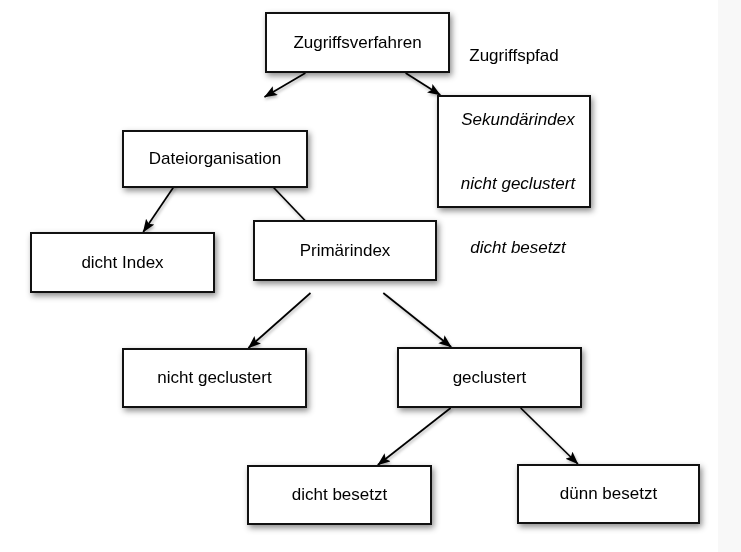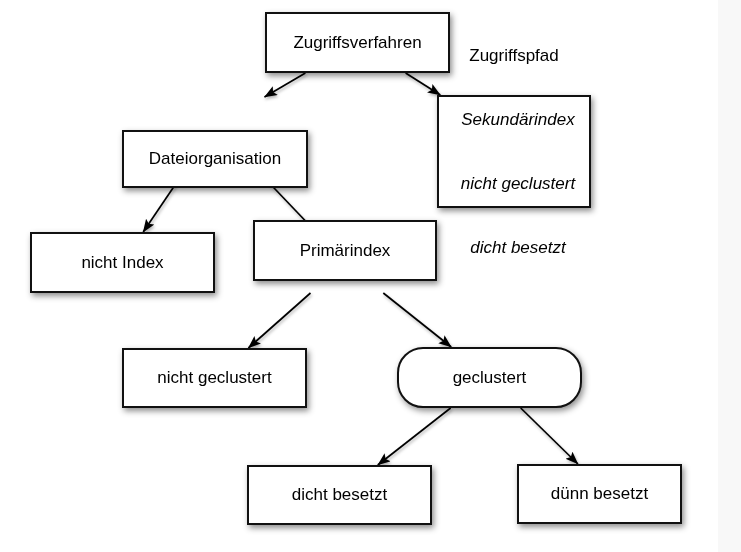--- a/index.html
+++ b/index.html
@@ -72,35 +72,35 @@
   </div>
 
   <div class="node" style="left: 437px; top: 95px; width: 154px; height: 113px; gap: 40px;">
     <span class="line">Zugriffspfad</span>
     <span class="line italic">Sekundärindex</span>
     <span class="line italic">nicht geclustert</span>
     <span class="line italic">dicht besetzt</span>
   </div>
 
   <div class="node" style="left: 30px; top: 232px; width: 185px; height: 61px;">
-    <span class="line">nicht Index</span>
+    <span class="line">dicht Index</span>
   </div>
 
   <div class="node" style="left: 253px; top: 220px; width: 184px; height: 61px;">
     <span class="line">Primärindex</span>
   </div>
 
   <div class="node" style="left: 122px; top: 348px; width: 185px; height: 60px;">
     <span class="line">nicht geclustert</span>
   </div>
 
-  <div class="node" style="left: 397px; top: 347px; width: 185px; height: 61px; border-radius: 26px;">
+  <div class="node" style="left: 397px; top: 347px; width: 185px; height: 61px;">
     <span class="line">geclustert</span>
   </div>
 
   <div class="node" style="left: 247px; top: 465px; width: 185px; height: 60px;">
     <span class="line">dicht besetzt</span>
   </div>
 
-  <div class="node" style="left: 517px; top: 464px; width: 165px; height: 60px;">
+  <div class="node" style="left: 517px; top: 464px; width: 183px; height: 60px;">
     <span class="line">dünn besetzt</span>
   </div>
 </div>
 
 </body></html>

